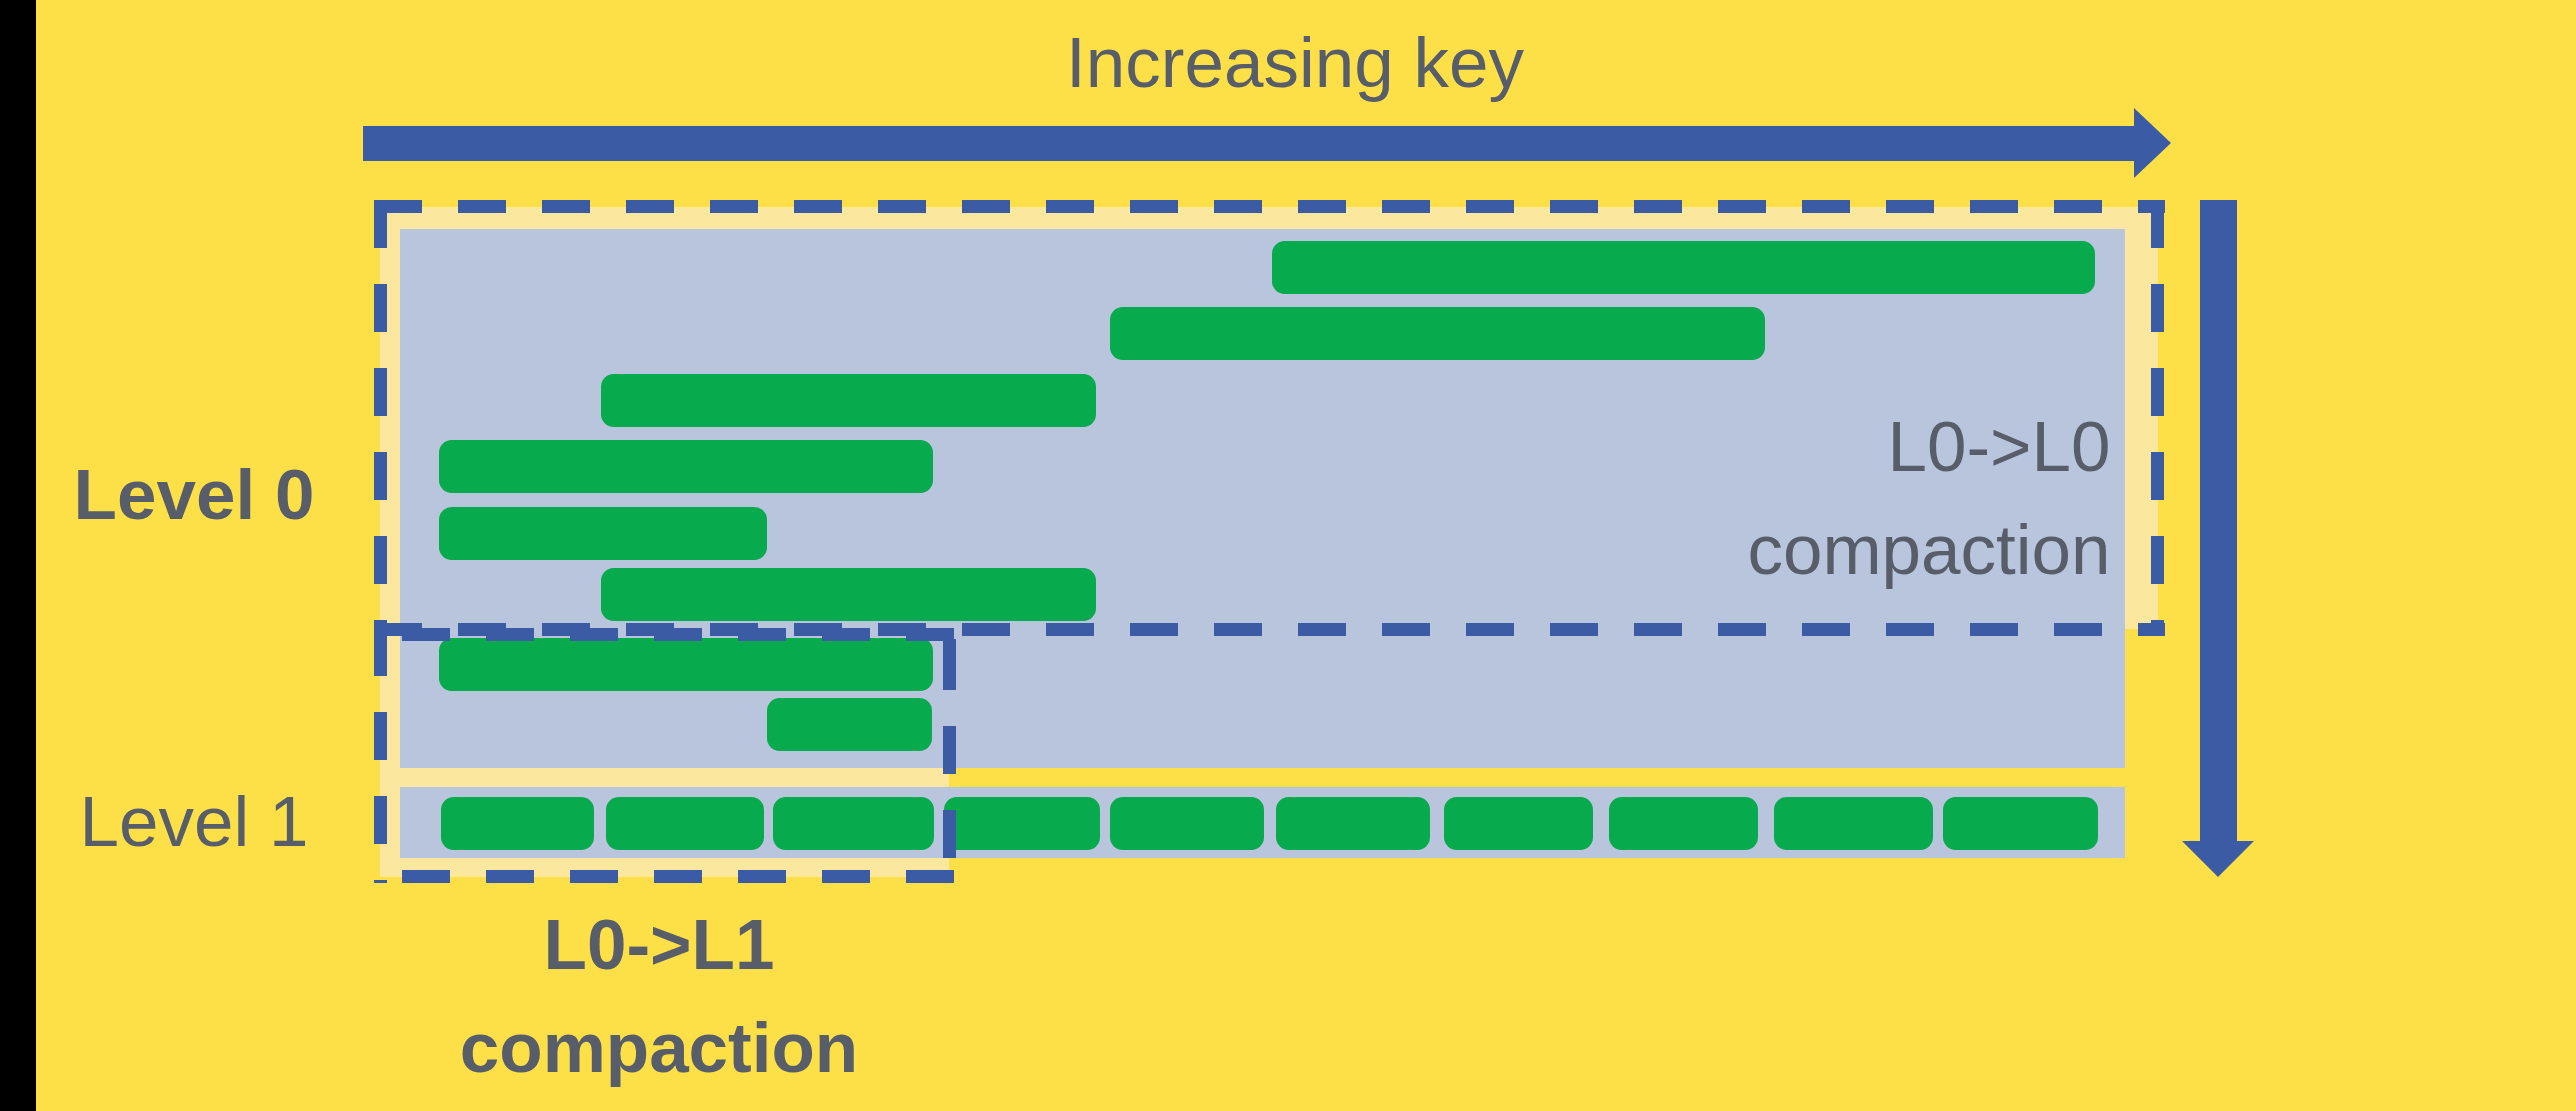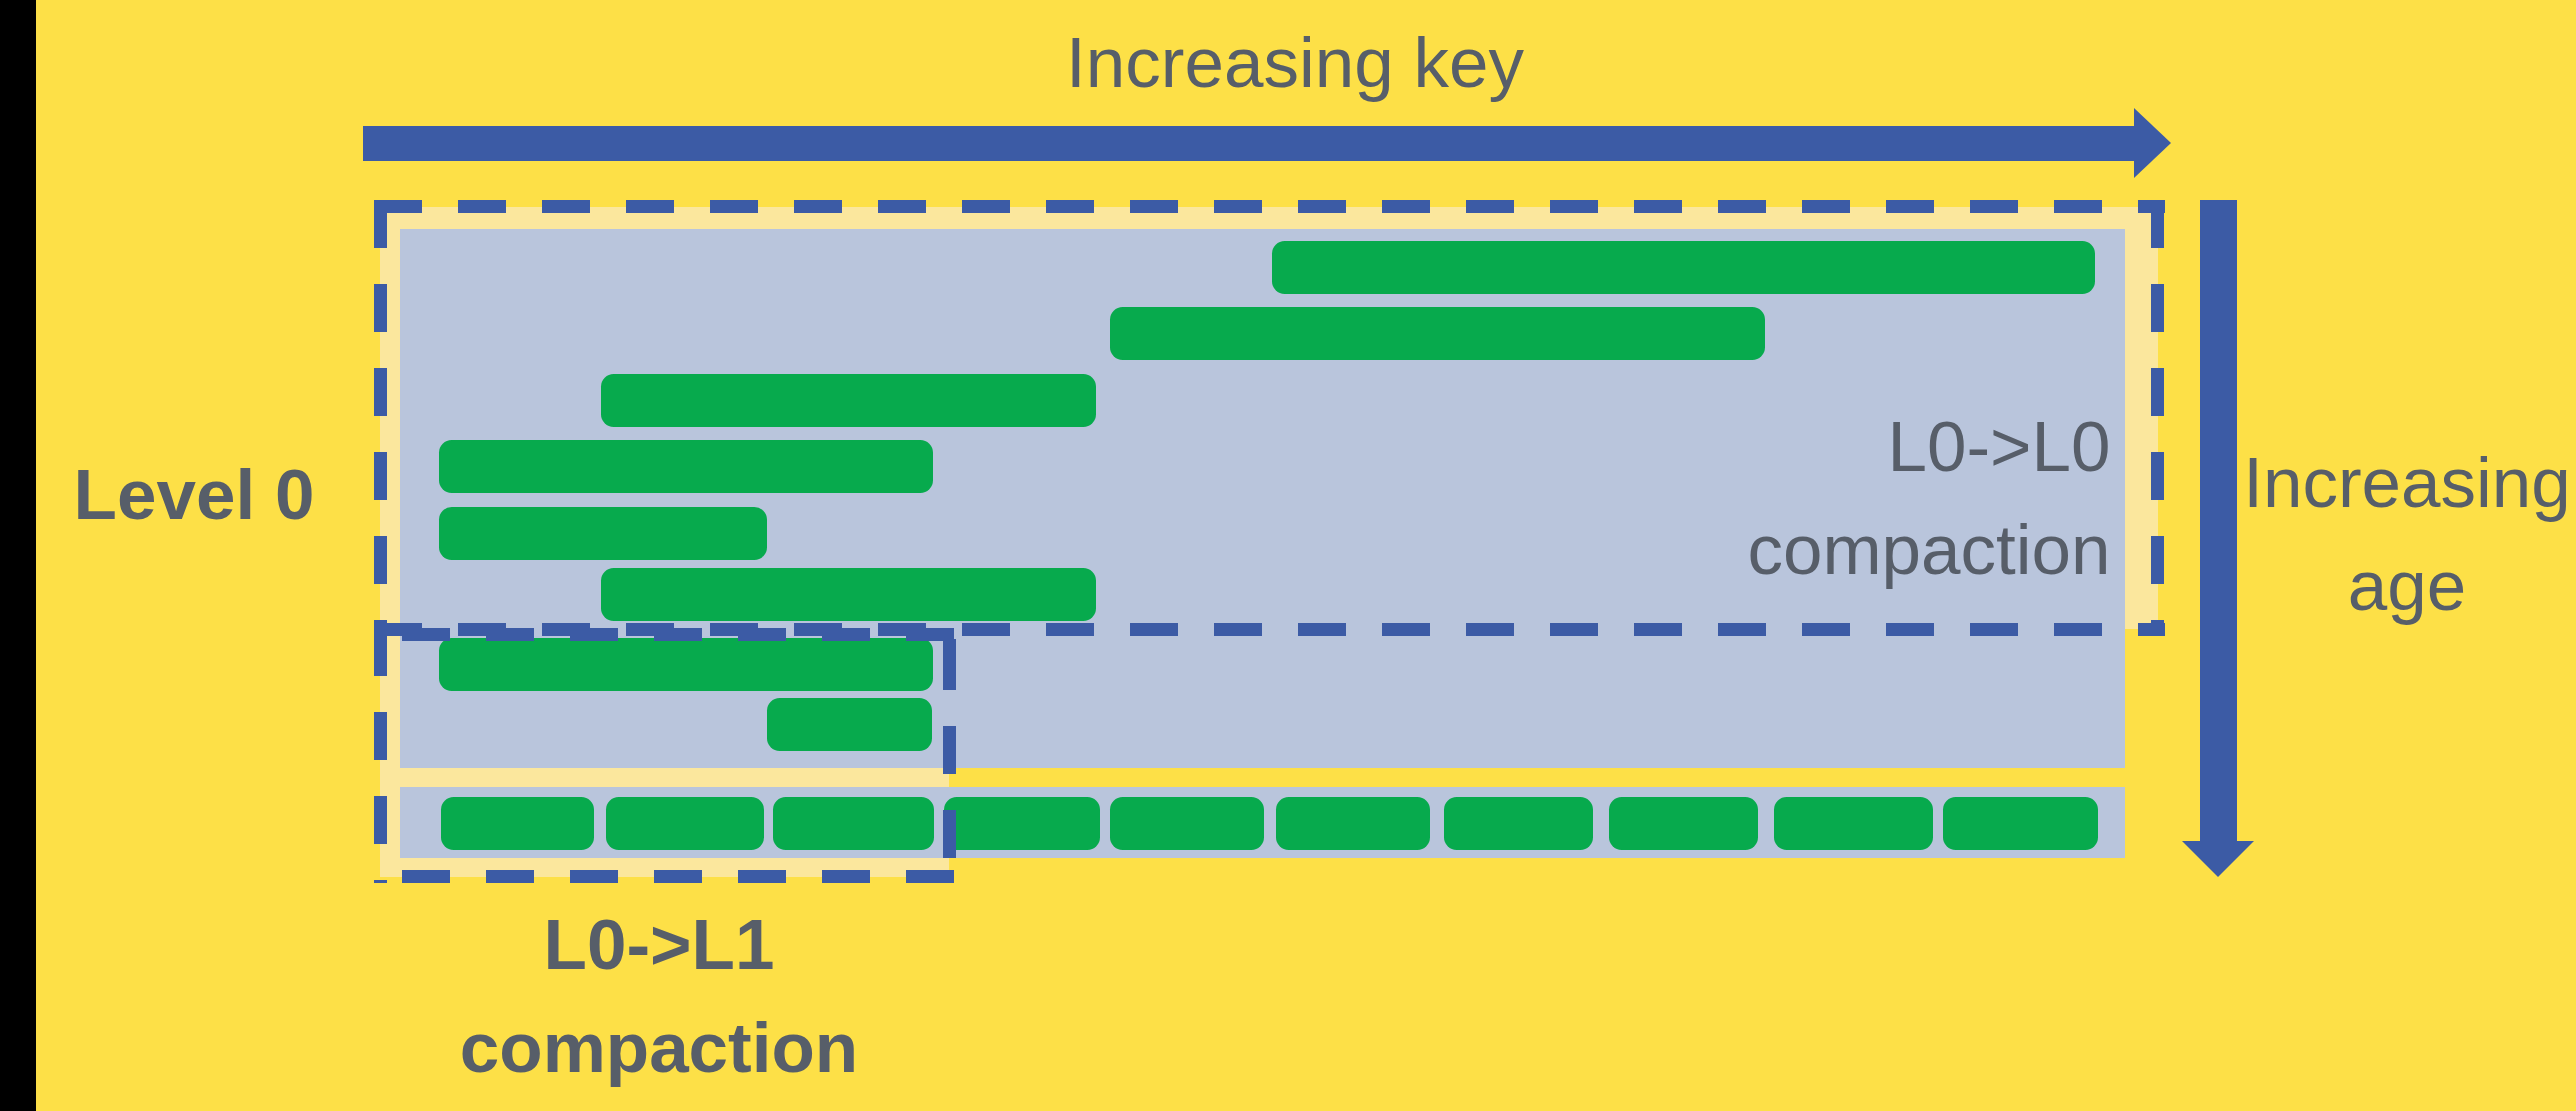--- a/index.html
+++ b/index.html
@@ -105,22 +105,21 @@
   <div class="dash-v" style="left:338px; top:628px; height:255px;"></div>
   <div class="dash-v phase20" style="left:907px; top:628px; height:255px;"></div>
 
   <div class="h-shaft"></div>
   <div class="h-head"></div>
 
   <div class="v-shaft"></div>
   <div class="v-head"></div>
 
   <div class="label" style="left:1259px; top:12px;">Increasing key</div>
-  <div class="label" style="left:2371px; top:432px;">Increasing
-age</div>
   <div class="label" style="left:158px; top:444px;font-weight:bold;">Level 0</div>
+  <div class="label" style="left:158px; top:771px;">Level 1</div>
   <div class="label" style="left:1893px; top:396px;text-align:right;">L0-&gt;L0
 compaction</div>
   <div class="label" style="left:623px; top:894px;font-weight:bold;">L0-&gt;L1
 compaction</div>
 
 </div>
 
 
 </body></html>

